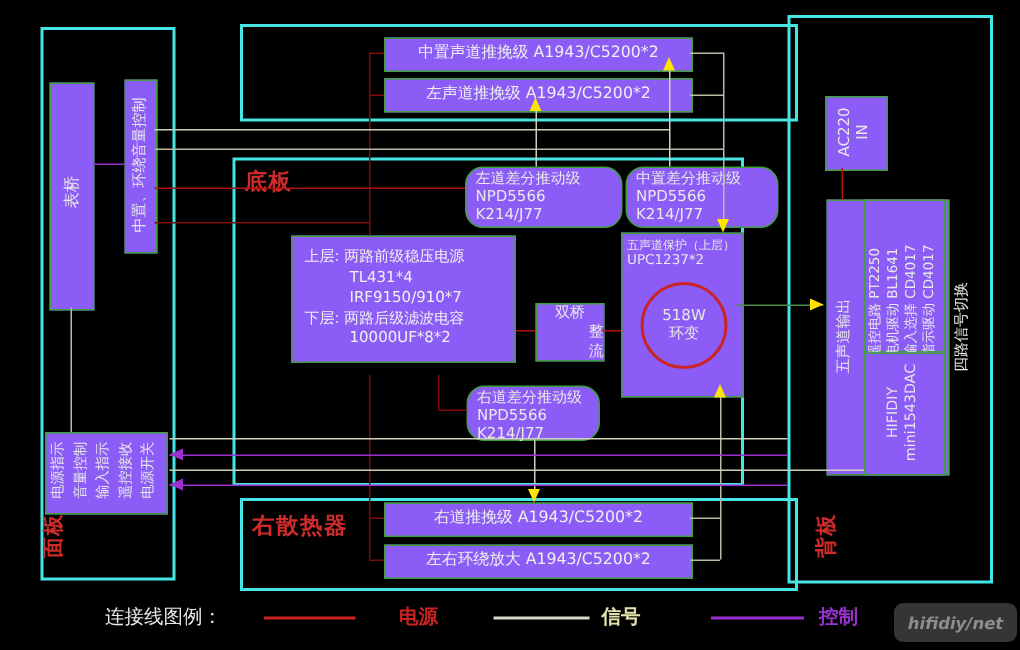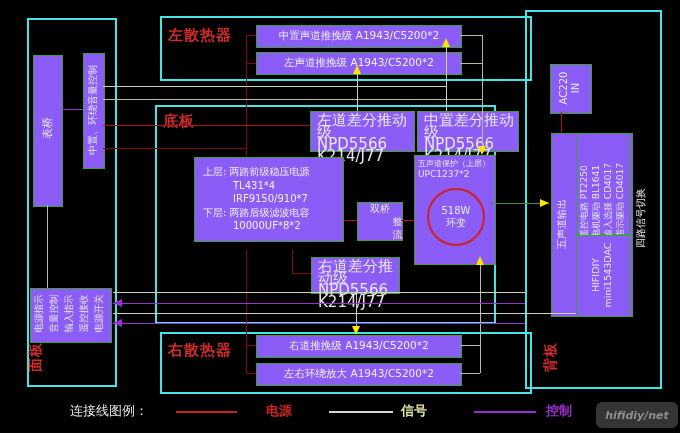--- a/index.html
+++ b/index.html
@@ -14,21 +14,21 @@
   .sig{background:#cfcfbc;} .sig2{background:#b9b9a4;}
   .pwr{background:#b01010;} .pwrd{background:#7d0b0b;}
   .ctl{background:#9b30d0;} .grw{background:#4a8f4a;}
   .vtext{position:absolute;transform:rotate(-90deg);display:flex;flex-direction:column;
          align-items:center;justify-content:center;white-space:nowrap;}
   .arr{position:absolute;width:0;height:0;}
   .arr-up{border-left:4px solid transparent;border-right:4px solid transparent;border-bottom:9px solid #ffe400;}
   .arr-down{border-left:4px solid transparent;border-right:4px solid transparent;border-top:9px solid #ffe400;}
   .arr-right{border-top:4px solid transparent;border-bottom:4px solid transparent;border-left:9px solid #ffe400;}
   .arr-left{border-top:4px solid transparent;border-bottom:4px solid transparent;border-right:9px solid #9b30d0;}
-  .small{font-size:15px;line-height:12px;}
+  .small{font-size:10px;line-height:12px;border-radius:12px;}
   .amp-label{position:absolute;width:100%;text-align:center;font-size:10.5px;line-height:19px;color:#efefef;}
   .circle-red{position:absolute;border:2px solid #cc2222;border-radius:50%;
               display:flex;flex-direction:column;align-items:center;justify-content:center;}
   .psu-line{font-size:10px;line-height:13.5px;color:#f0f0f0;}
   .indent{padding-left:30px;}
   .legend-label{position:absolute;font-size:13px;font-weight:bold;}
   .watermark{position:absolute;background:#3a3a3a;border-radius:6px;color:#9a9a9a;
              font-size:11px;font-weight:bold;font-style:italic;display:flex;
              align-items:center;justify-content:center;opacity:0.92;}
 </style>
@@ -47,21 +47,20 @@
   <div class="vtext" style="left:39px;top:104px;width:108px;height:12px;font-size:10px;">中置、环绕音量控制</div>
 
   <div class="box-green" style="left:30px;top:288px;width:80px;height:53px;"></div>
   <div class="vtext" style="left:15px;top:308px;width:48px;height:11px;font-size:9.5px;">电源指示</div>
   <div class="vtext" style="left:30px;top:308px;width:48px;height:11px;font-size:9.5px;">音量控制</div>
   <div class="vtext" style="left:45px;top:308px;width:48px;height:11px;font-size:9.5px;">输入指示</div>
   <div class="vtext" style="left:60px;top:308px;width:48px;height:11px;font-size:9.5px;">遥控接收</div>
   <div class="vtext" style="left:75px;top:308px;width:48px;height:11px;font-size:9.5px;">电源开关</div>
 
   <div class="box-cyan" style="left:160px;top:16px;width:368px;height:61px;"></div>
-  <div class="title-red" style="left:168px;top:26px;font-size:15px;">左散热器</div>
 
   <div class="box-green" style="left:256px;top:25px;width:204px;height:21px;">
     <div class="amp-label">中置声道推挽级  A1943/C5200*2</div>
   </div>
   <div class="box-green" style="left:256px;top:52px;width:204px;height:21px;">
     <div class="amp-label">左声道推挽级  A1943/C5200*2</div>
   </div>
 
   <div class="box-cyan" style="left:155px;top:105px;width:337px;height:215px;"></div>
   <div class="title-red" style="left:163px;top:112px;font-size:15px;">底板</div>

